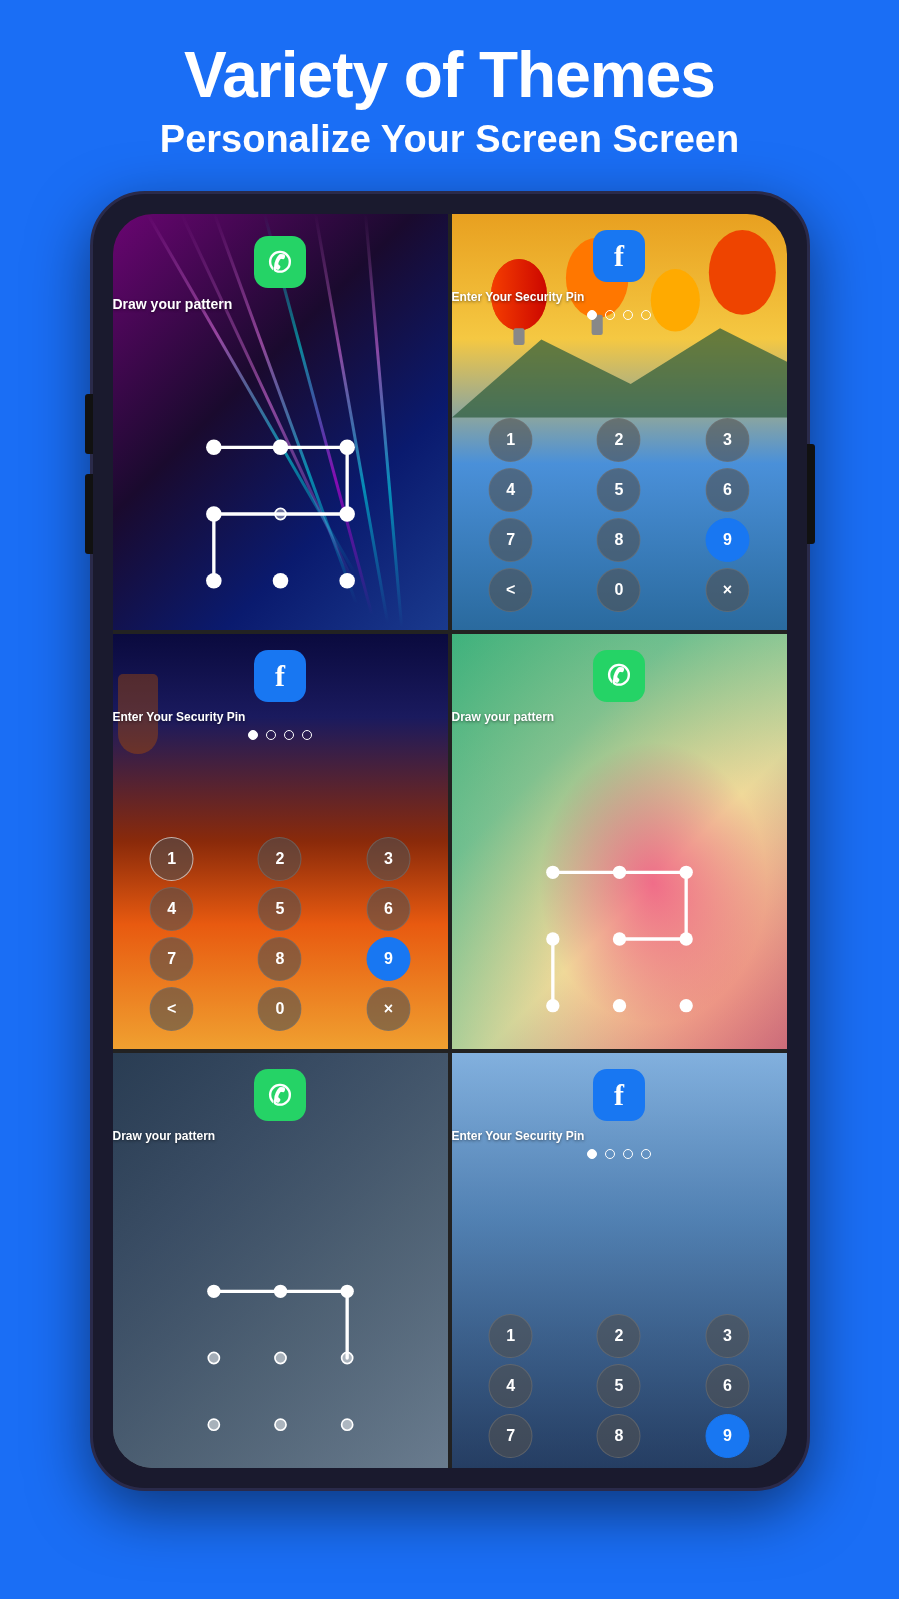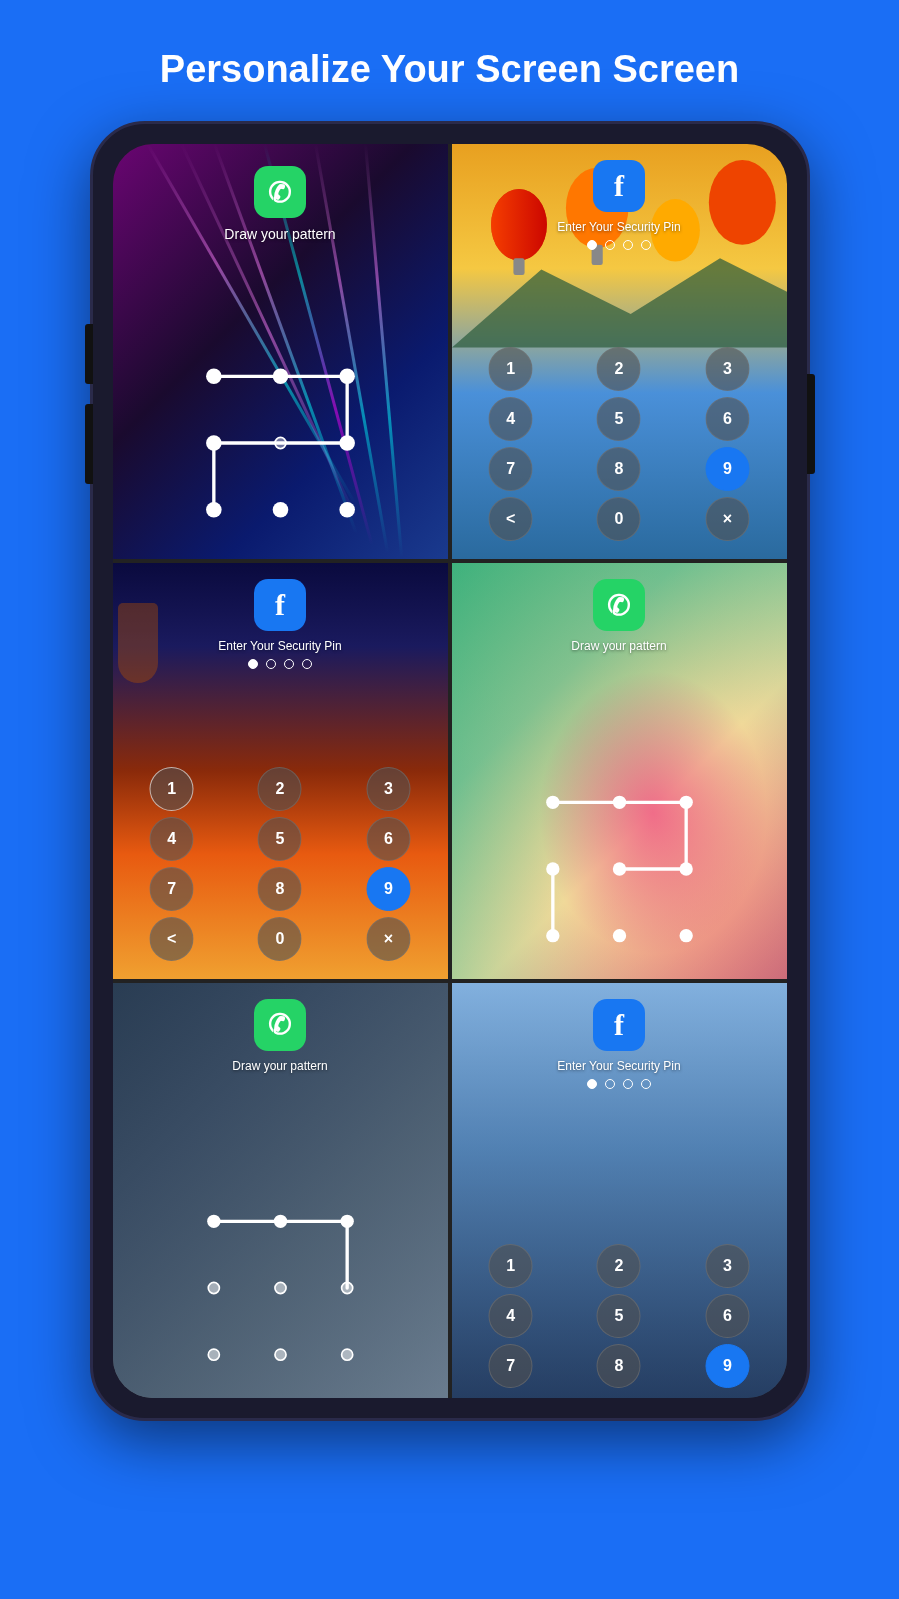--- a/index.html
+++ b/index.html
@@ -133,24 +133,24 @@
       z-index: 10;
     }
     .whatsapp { background: #25d366; }
     .facebook { background: #1877f2; }
 
     
     .lock-title {
       position: absolute;
       top: 82px;
       width: 100%;
-      text-align: center;
+      text-align: left;
       color: white;
       font-size: 14px;
-      font-weight: 400;
+      font-weight: 700;
       text-shadow: 0 1px 3px rgba(0,0,0,0.5);
       z-index: 10;
     }
 
     
     .pin-dots {
       position: absolute;
       top: 106px;
       width: 100%;
       display: flex;
@@ -233,20 +233,21 @@
       width: 3px;
       background: linear-gradient(180deg, transparent, #ff80ff, #00ffff, transparent);
       opacity: 0.5;
       transform-origin: top;
     }
   </style>
 </head>
 <body>
 
 <div class="header">
+  <h1>Variety of Themes</h1>
   <h2>Personalize Your Screen Screen</h2>
 </div>
 
 <div class="phone-container">
   <div class="phone-frame">
     <div class="phone-btn-left"></div>
     <div class="phone-btn-left2"></div>
     <div class="phone-btn-right"></div>
     <div class="phone-screen">
 

